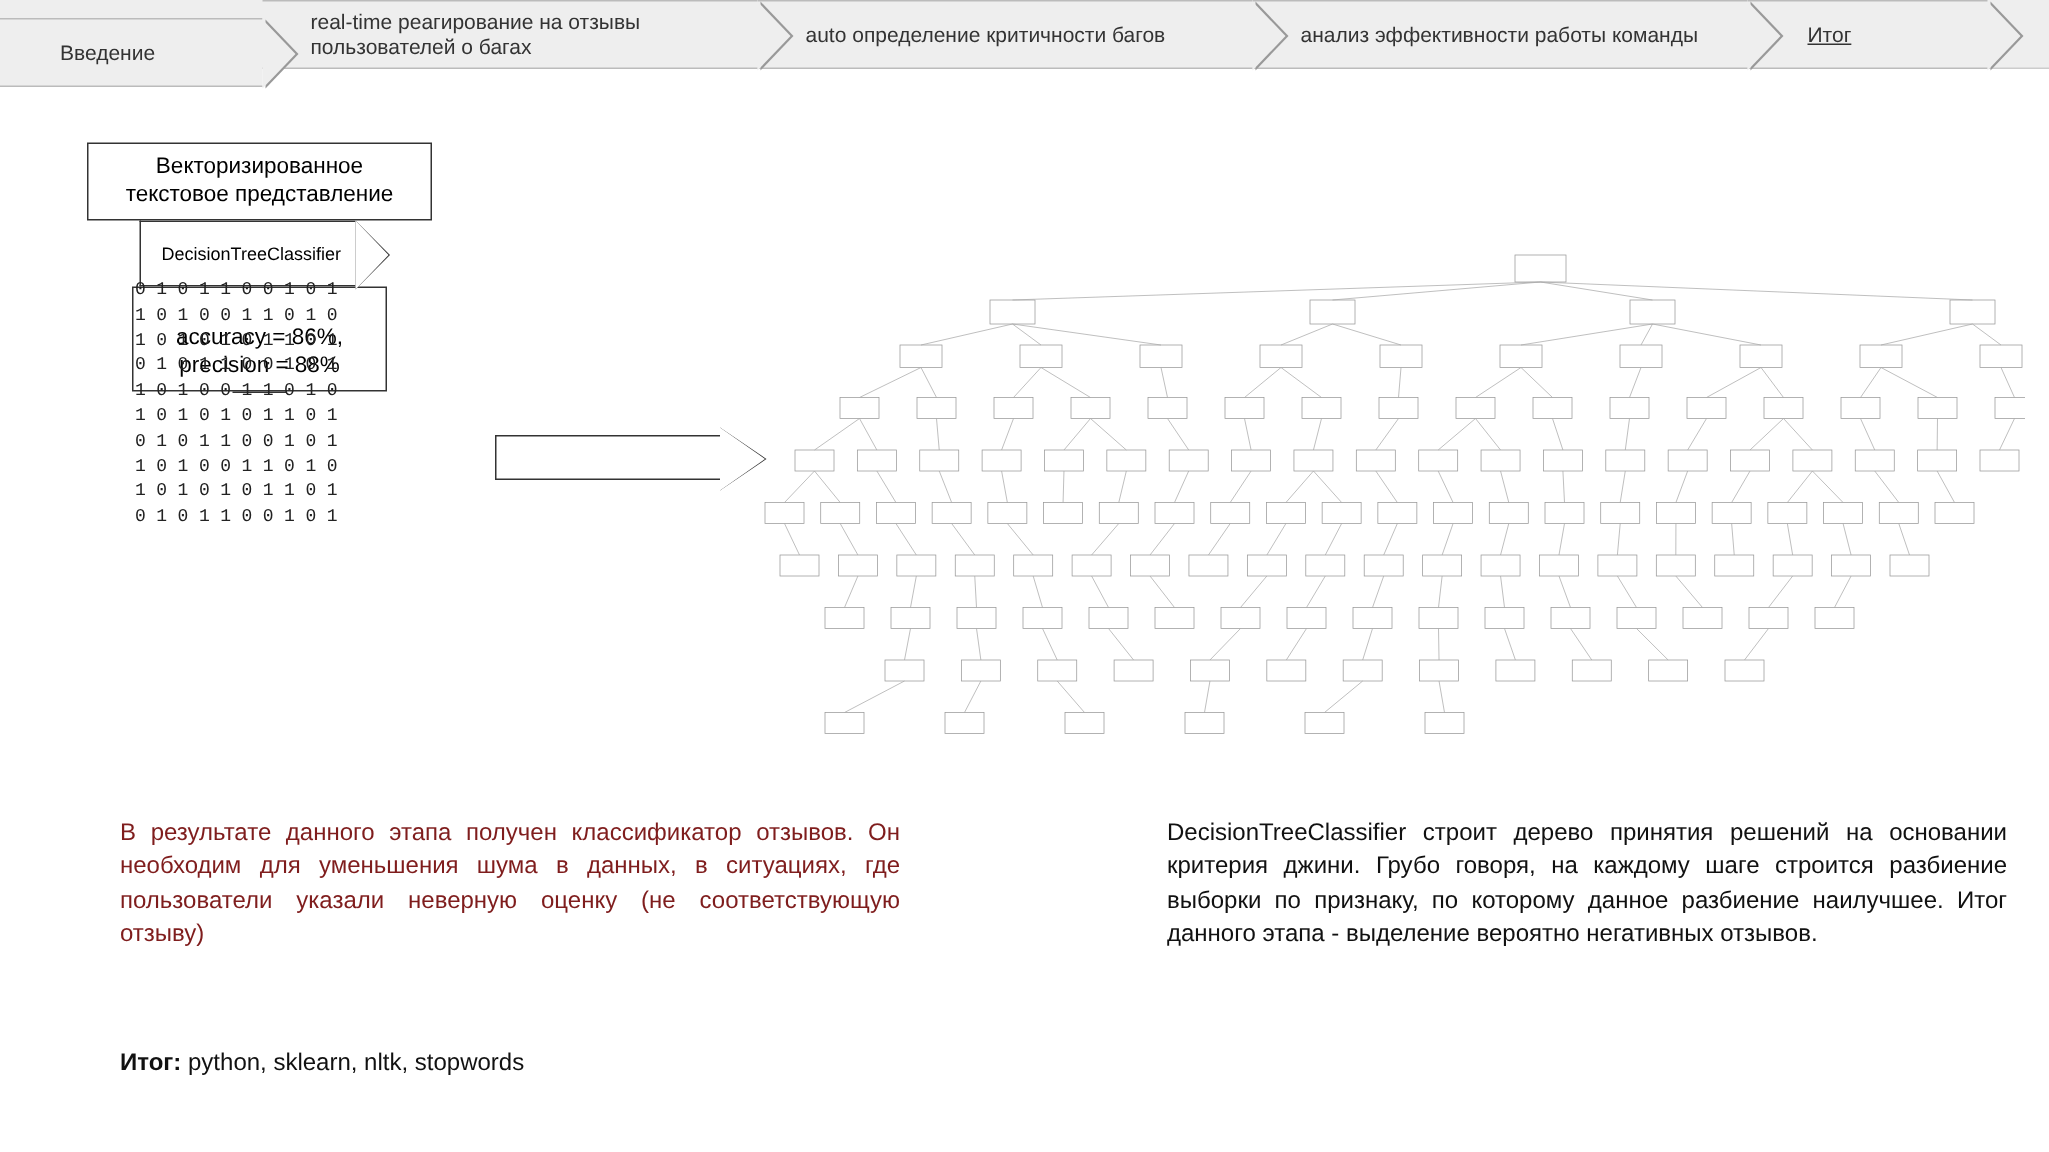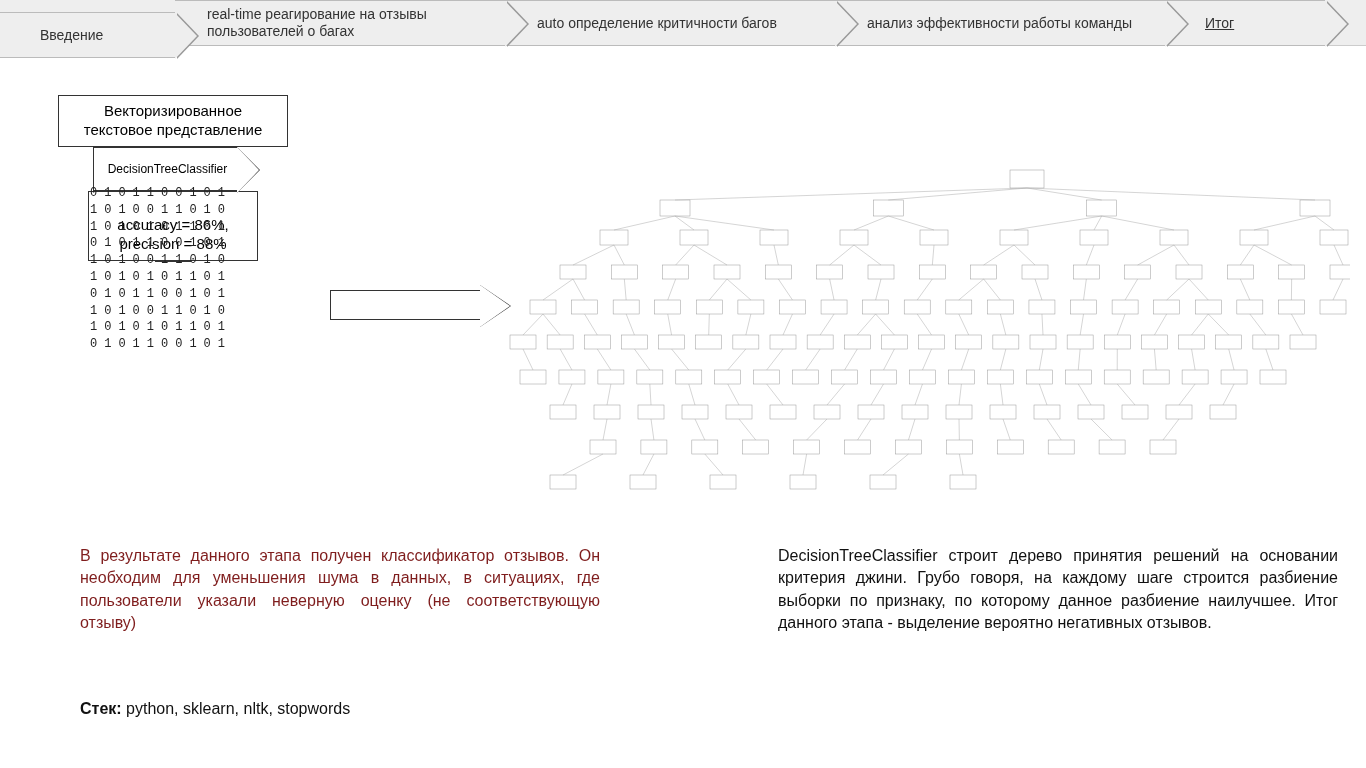--- a/index.html
+++ b/index.html
@@ -522,15 +522,15 @@
 </div>
 
 <div class="para-left">
   <span>В результате данного этапа получен классификатор отзывов. Он необходим для уменьшения шума в данных, в ситуациях, где пользователи указали неверную оценку (не соответствующую отзыву)</span>
 </div>
 <div class="para-right">
   <span>DecisionTreeClassifier строит дерево принятия решений на основании критерия джини. Грубо говоря, на каждому шаге строится разбиение выборки по признаку, по которому данное разбиение наилучшее. Итог данного этапа - выделение вероятно негативных отзывов.</span>
 </div>
 
 <div class="stack-line">
-  <span class="label">Стек:</span>
+  <span class="label">Итог:</span>
   <span>python, sklearn, nltk, stopwords</span>
 </div>
 
 </body></html>

